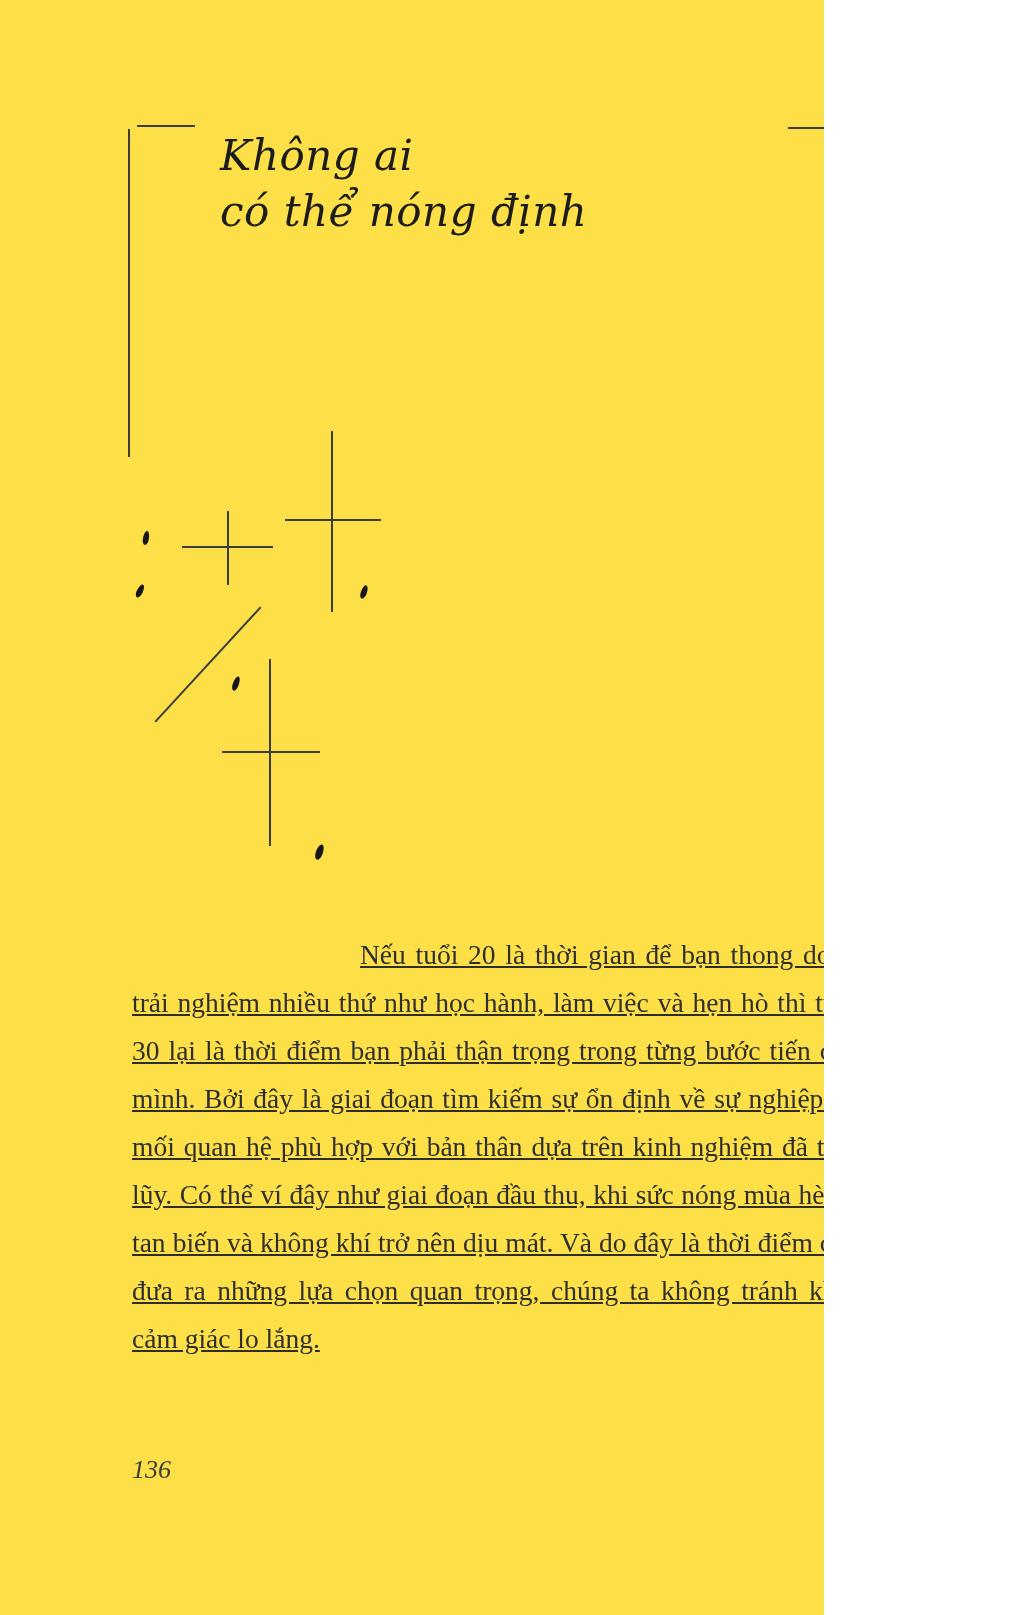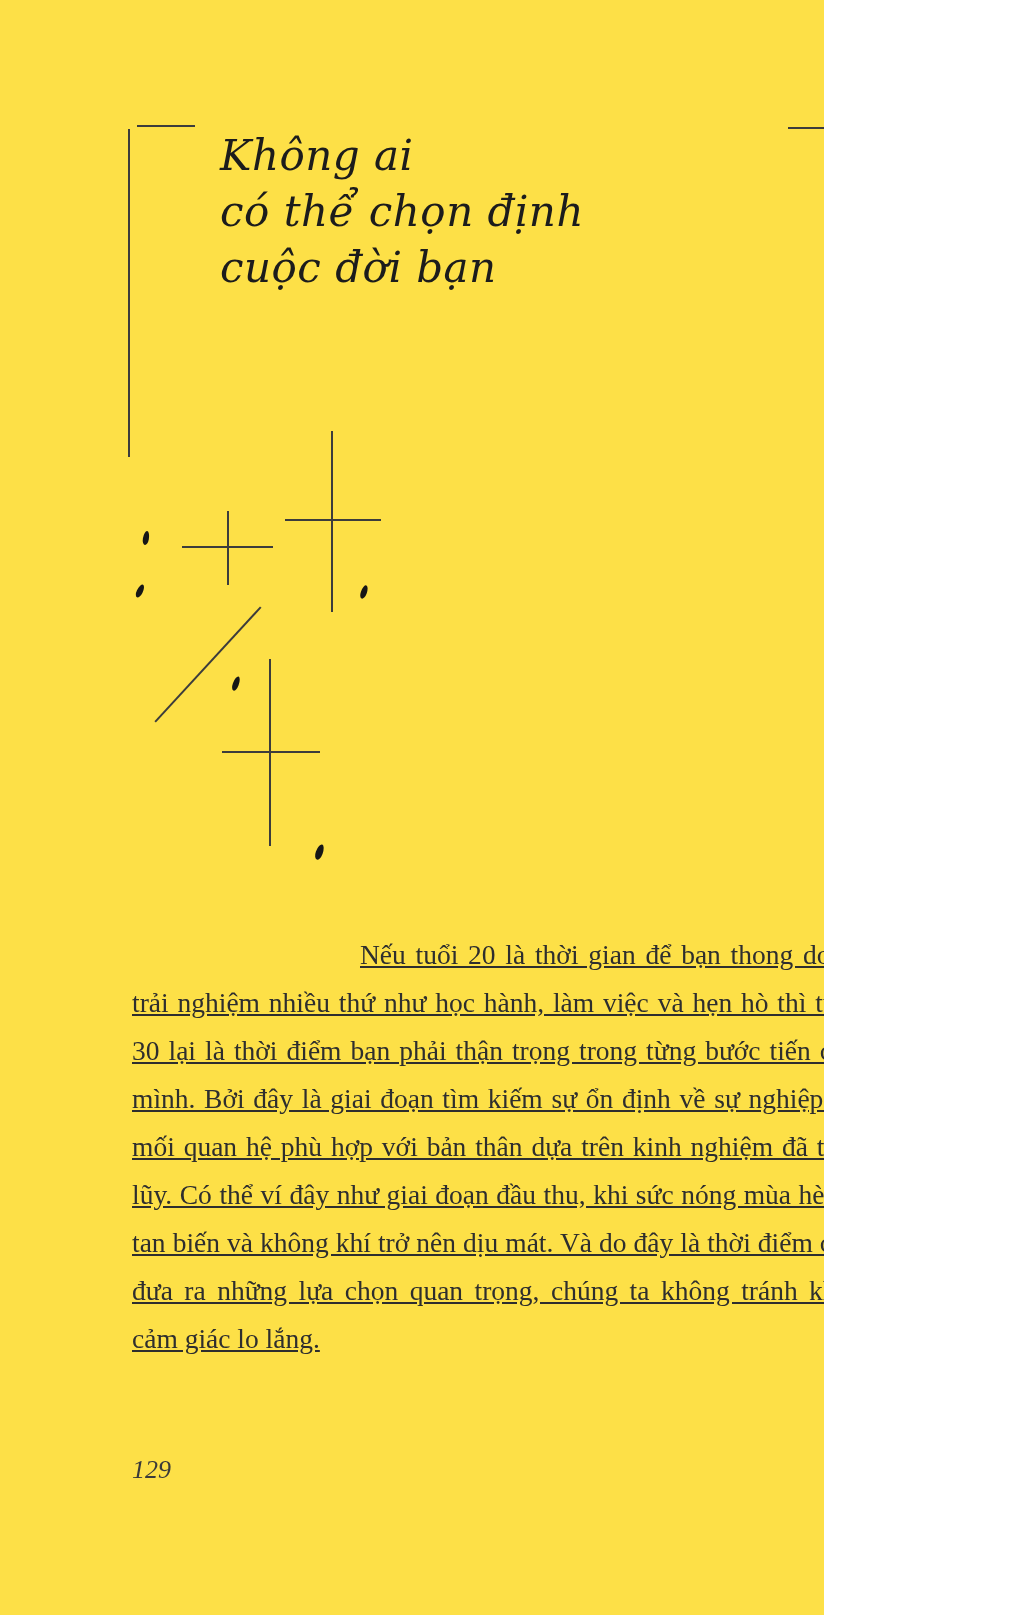--- a/index.html
+++ b/index.html
@@ -83,22 +83,21 @@
     color: #3a3a3a;
   }
 </style>
 </head>
 <body>
 
 <div class="page">
 
   <div class="title">
     <div>Không ai</div>
-    <div>có thể chọn định</div>
-    <div>cuộc đời bạn</div>
+    <div>có thể nóng định</div>
   </div>
 
   <div class="line hline" style="left:137px; top:125px; width:58px;"></div>
   <div class="line vline" style="left:128px; top:129px; height:328px;"></div>
   <div class="line hline" style="left:788px; top:127px; width:50px;"></div>
   <div class="line vline" style="left:856px; top:132px; height:325px;"></div>
 
   <div class="line vline" style="left:331px; top:431px; height:181px;"></div>
   <div class="line hline" style="left:285px; top:519px; width:96px;"></div>
 
@@ -113,15 +112,15 @@
   <div class="dot" style="left:826px; top:151px; width:7px;  height:16px; transform:rotate(18deg);"></div>
   <div class="dot" style="left:872px; top:227px; width:7px;  height:17px; transform:rotate(24deg);"></div>
   <div class="dot" style="left:143px; top:531px; width:6px;  height:14px; transform:rotate(10deg);"></div>
   <div class="dot" style="left:137px; top:584px; width:6px;  height:14px; transform:rotate(26deg);"></div>
   <div class="dot" style="left:361px; top:585px; width:6px;  height:14px; transform:rotate(20deg);"></div>
   <div class="dot" style="left:233px; top:676px; width:6px;  height:15px; transform:rotate(20deg);"></div>
   <div class="dot" style="left:316px; top:844px; width:7px;  height:16px; transform:rotate(20deg);"></div>
 
   <p class="body-text">Nếu tuổi 20 là thời gian để bạn thong dong trải nghiệm nhiều thứ như học hành, làm việc và hẹn hò thì tuổi 30 lại là thời điểm bạn phải thận trọng trong từng bước tiến của mình. Bởi đây là giai đoạn tìm kiếm sự ổn định về sự nghiệp và mối quan hệ phù hợp với bản thân dựa trên kinh nghiệm đã tích lũy. Có thể ví đây như giai đoạn đầu thu, khi sức nóng mùa hè đã tan biến và không khí trở nên dịu mát. Và do đây là thời điểm cần đưa ra những lựa chọn quan trọng, chúng ta không tránh khỏi cảm giác lo lắng.</p>
 
-  <div class="page-number">129</div>
+  <div class="page-number">136</div>
 
 </div>
 
 </body></html>

